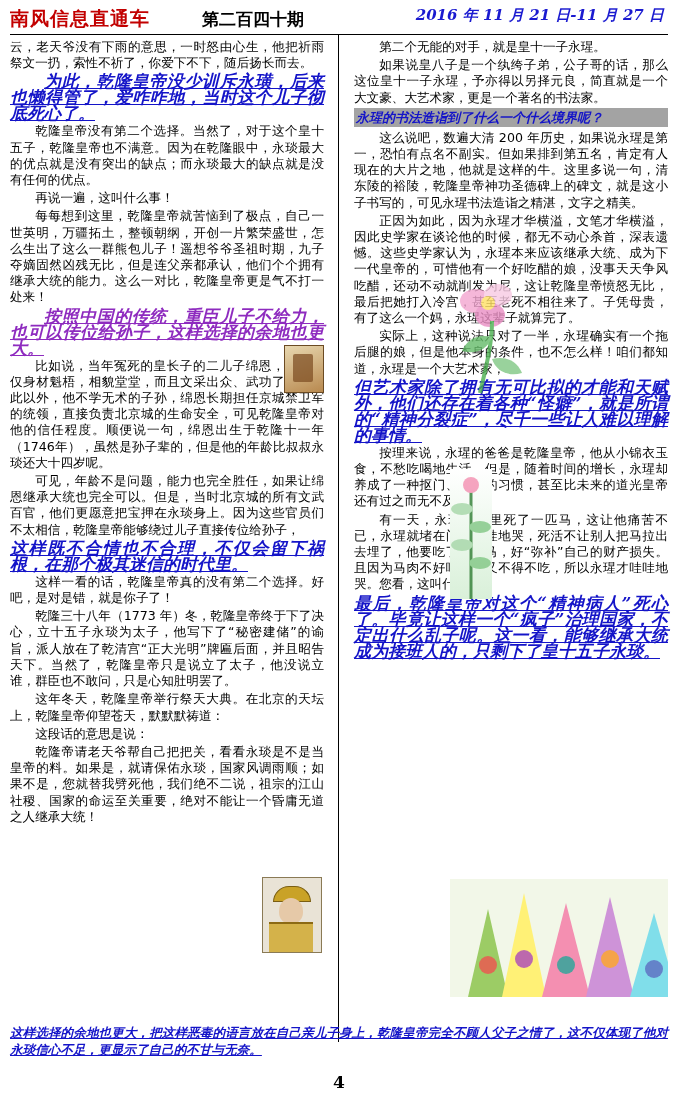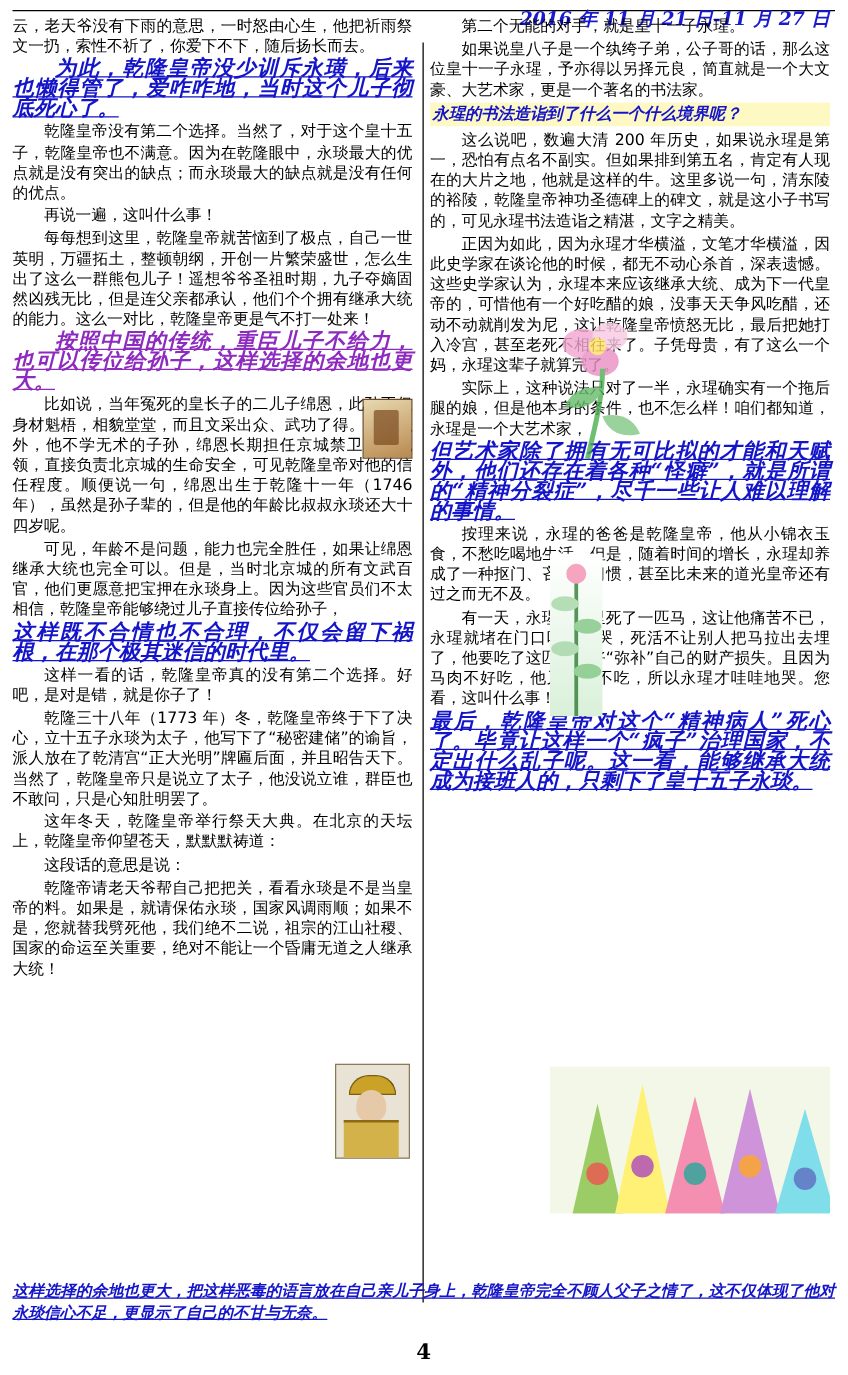--- a/index.html
+++ b/index.html
@@ -23,21 +23,21 @@
     font-family:"DejaVu Serif","Liberation Serif",serif;
   }
   .mast-date{
     position:absolute;right:14px;top:6px;
     color:#1a1ad0;font-weight:bold;font-size:15px;font-style:italic;
     font-family:"DejaVu Serif","Liberation Serif",serif;
   }
   .rule{border-top:1px solid #000;margin:2px 0 4px 0;}
 
   
-  .cols{display:flex;gap:14px;height:1010px;}
+  .cols{display:flex;gap:30px;height:1010px;}
   .col{width:320px;position:relative;}
   .col-divider{
     position:absolute;left:338px;top:34px;width:1px;height:1008px;background:#000;
   }
 
   p.t{
     margin:0 0 2px 0;
     font-size:12.6px;line-height:16.2px;
     text-align:justify;
     text-indent:2em;
@@ -53,21 +53,21 @@
     font-size:17px;line-height:16px;
     text-indent:2em;
     margin:0 0 2px 0;
     text-align:justify;
   }
   .ann-blue{color:#1414c8;}
   .ann-purple{color:#8e2bbf;}
   .ul{text-decoration:underline;}
 
   .hl-box{
-    background:#fef9c3;
+    background:#a3a3a3;
     color:#1414c8;
     font-weight:bold;font-style:italic;
     font-family:"DejaVu Serif","Liberation Serif",serif;
     font-size:13px;line-height:17px;
     padding:1px 2px;
     display:block;
     text-indent:0;
     margin:1px 0 3px 0;
   }
 
@@ -115,20 +115,24 @@
   .plant{
     position:absolute;left:96px;top:430px;width:42px;height:130px;
     background:linear-gradient(180deg,#ffffff 0%,#d9f0d9 100%);
   }
 </style>
 </head>
 <body>
 
 <div class="page">
 
+  <div class="masthead">
+    <div class="mast-title">南风信息直通车</div>
+    <div class="mast-issue">第二百四十期</div>
+  </div>
   <div class="mast-date">2016 年 11 月 21 日-11 月 27 日</div>
   <div class="rule"></div>
 
   <div class="cols">
 
     <div class="col">
 
       <p class="t noind">云，老天爷没有下雨的意思，一时怒由心生，他把祈雨祭文一扔，索性不祈了，你爱下不下，随后扬长而去。</p>
 
       <p class="ann ann-blue ul">为此，乾隆皇帝没少训斥永璜，后来也懒得管了，爱咋咋地，当时这个儿子彻底死心了。</p>

